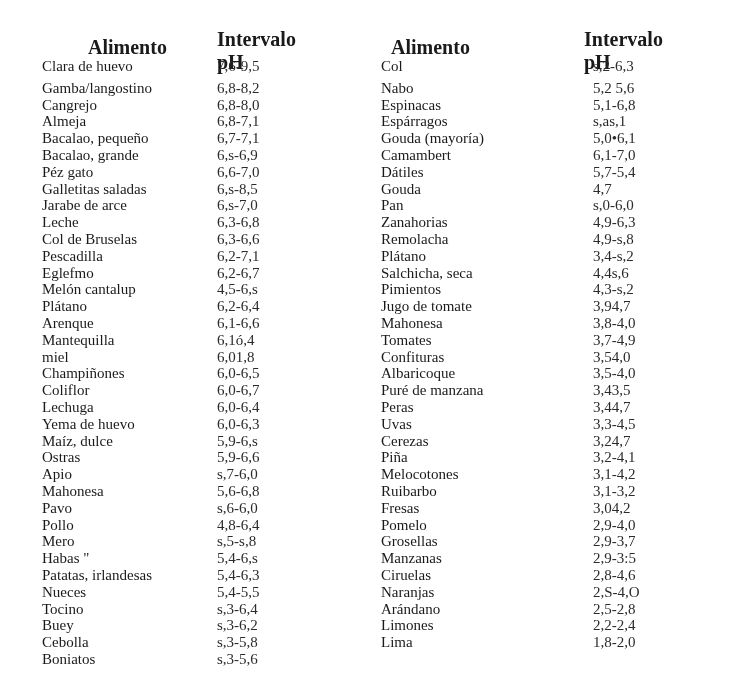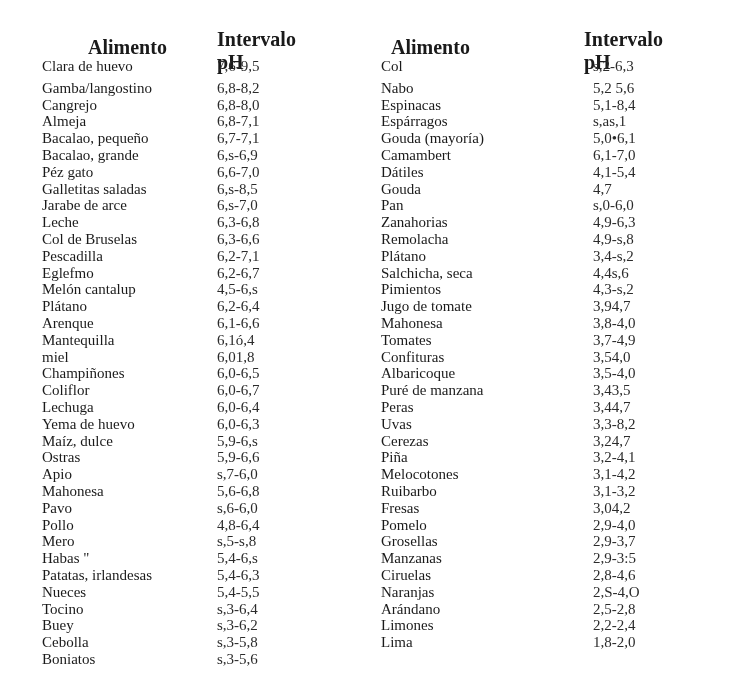--- a/index.html
+++ b/index.html
@@ -185,37 +185,37 @@
       <div class="row first">
         <span class="n">Col</span>
         <span class="v">s,2-6,3</span>
       </div>
       <div class="row">
         <span class="n">Nabo</span>
         <span class="v">5,2  5,6</span>
       </div>
       <div class="row">
         <span class="n">Espinacas</span>
-        <span class="v">5,1-8,4</span>
+        <span class="v">5,1-6,8</span>
       </div>
       <div class="row">
         <span class="n">Espárragos</span>
         <span class="v">s,as,1</span>
       </div>
       <div class="row">
         <span class="n">Gouda (mayoría)</span>
         <span class="v">5,0•6,1</span>
       </div>
       <div class="row">
         <span class="n">Camambert</span>
         <span class="v">6,1-7,0</span>
       </div>
       <div class="row">
         <span class="n">Dátiles</span>
-        <span class="v">4,1-5,4</span>
+        <span class="v">5,7-5,4</span>
       </div>
       <div class="row">
         <span class="n">Gouda</span>
         <span class="v">4,7</span>
       </div>
       <div class="row">
         <span class="n">Pan</span>
         <span class="v">s,0-6,0</span>
       </div>
       <div class="row">
@@ -261,21 +261,21 @@
       <div class="row">
         <span class="n">Puré de manzana</span>
         <span class="v">3,43,5</span>
       </div>
       <div class="row">
         <span class="n">Peras</span>
         <span class="v">3,44,7</span>
       </div>
       <div class="row">
         <span class="n">Uvas</span>
-        <span class="v">3,3-8,2</span>
+        <span class="v">3,3-4,5</span>
       </div>
       <div class="row">
         <span class="n">Cerezas</span>
         <span class="v">3,24,7</span>
       </div>
       <div class="row">
         <span class="n">Piña</span>
         <span class="v">3,2-4,1</span>
       </div>
       <div class="row">

